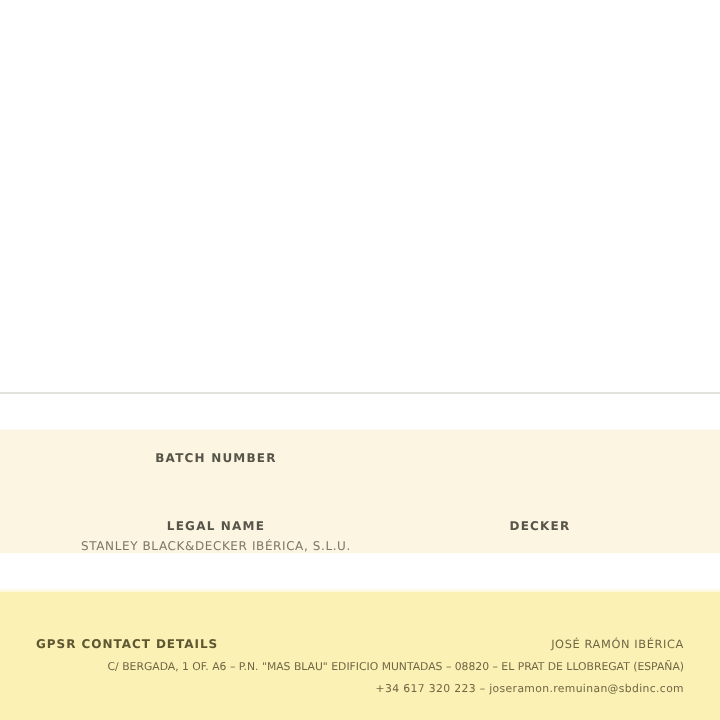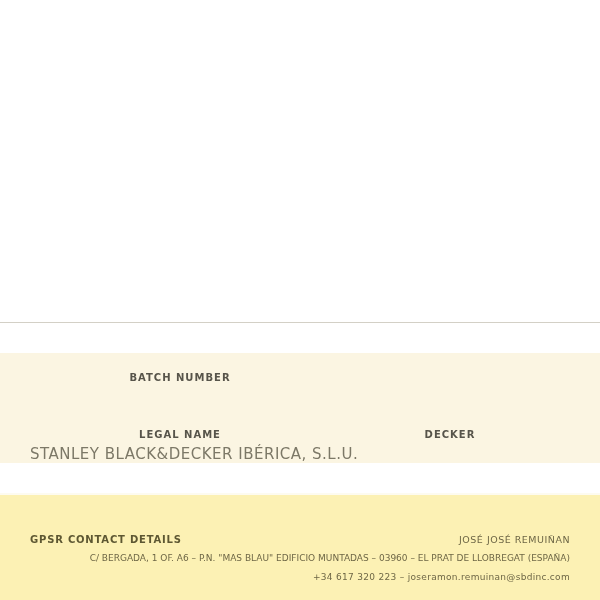--- a/index.html
+++ b/index.html
@@ -28,21 +28,21 @@
   .col-left  { width: 300px; margin-left: 30px; text-align: center; }
   .col-right { width: 180px; text-align: center; }
   .label {
     font-size: 10px;
     font-weight: bold;
     letter-spacing: 1px;
     color: var(--label-text, #57544a);
     white-space: nowrap;
   }
   .value {
-    font-size: 15px;
+    font-size: 10px;
     letter-spacing: 0.5px;
     color: var(--value-text, #7c7867);
     margin-top: 5px;
     white-space: nowrap;
   }
 
   .gpsr {
     height: 120px;
     background: var(--gpsr-bg, #fcf1b4);
     border-top: 2px solid var(--section-divider, #fdfbf0);
@@ -97,19 +97,19 @@
       </div>
       <div class="col-right">
         <div class="label">DECKER</div>
       </div>
     </div>
   </section>
 
   <section class="gpsr">
     <div class="gpsr-header">
       <div class="gpsr-title">GPSR CONTACT DETAILS</div>
-      <div class="gpsr-name">JOSÉ JOSÉ REMUIÑAN</div>
+      <div class="gpsr-name">JOSÉ RAMÓN IBÉRICA</div>
     </div>
-    <div class="gpsr-line gpsr-address">C/ BERGADA, 1 OF. A6 – P.N. "MAS BLAU" EDIFICIO MUNTADAS – 03960 – EL PRAT DE LLOBREGAT (ESPAÑA)</div>
+    <div class="gpsr-line gpsr-address">C/ BERGADA, 1 OF. A6 – P.N. "MAS BLAU" EDIFICIO MUNTADAS – 08820 – EL PRAT DE LLOBREGAT (ESPAÑA)</div>
     <div class="gpsr-line gpsr-phone">+34 617 320 223 – joseramon.remuinan@sbdinc.com</div>
   </section>
 
 </div>
 
 </body></html>

